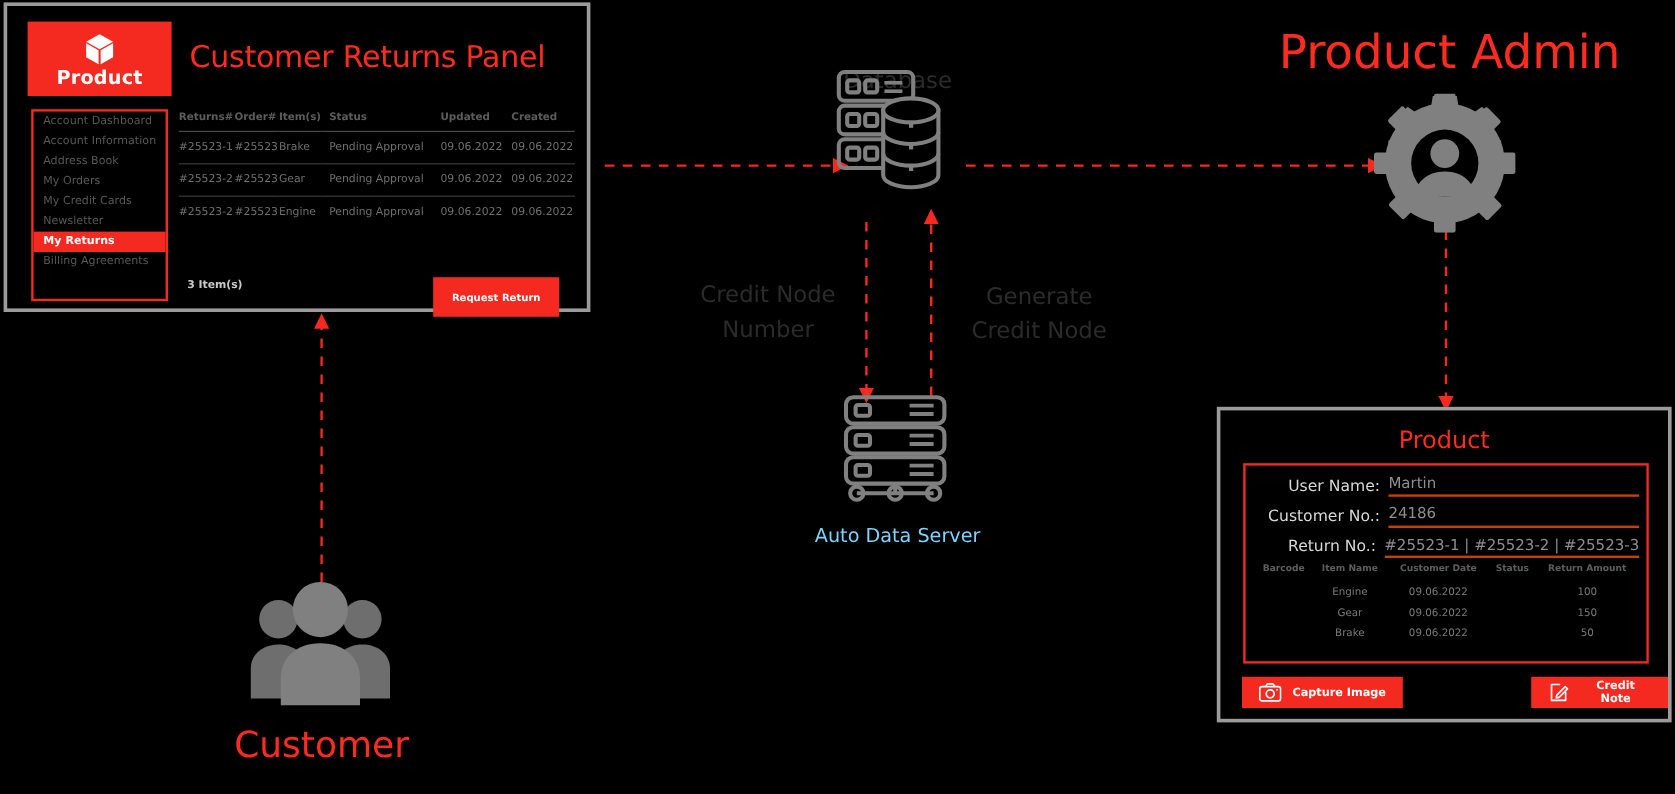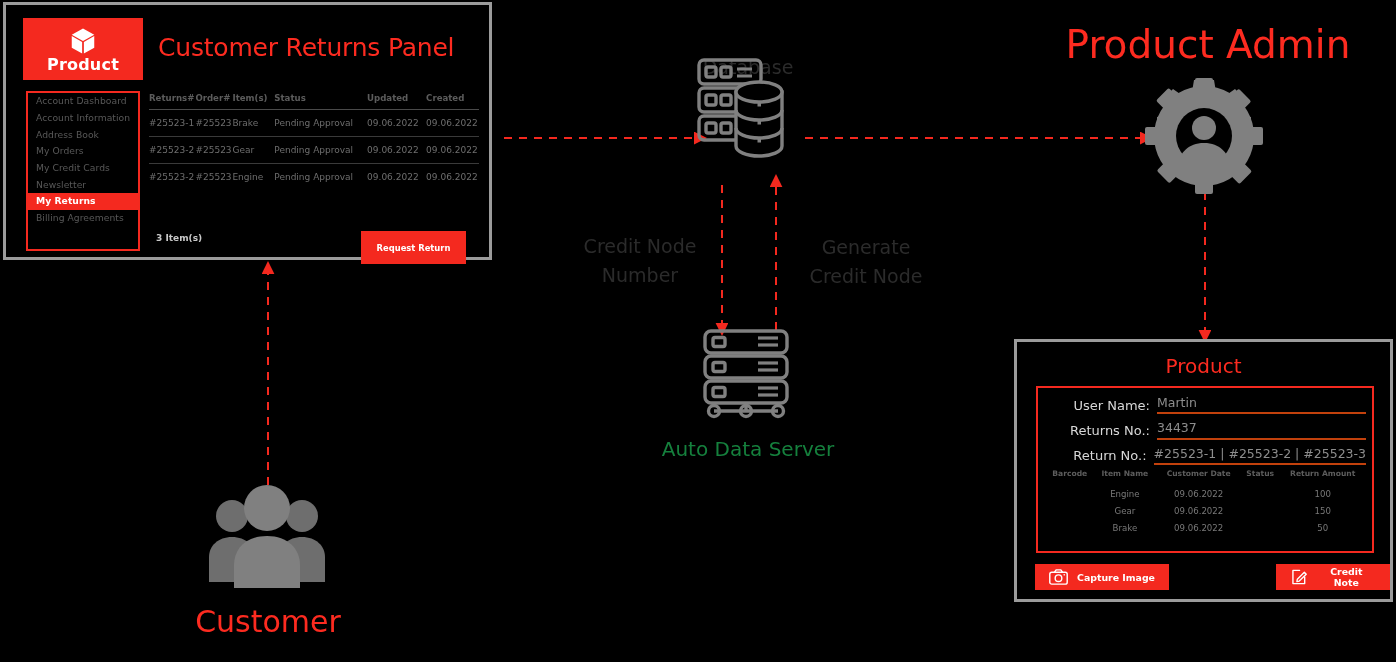--- a/index.html
+++ b/index.html
@@ -102,21 +102,21 @@
   #database-label {
     position: absolute; left: 698px; top: 56px;
     width: 100px; text-align: center;
     font-size: 19px; color: #2b2b2b;
     white-space: nowrap;
   }
   #server-group { position: absolute; left: 700px; top: 328px; }
   #server-label {
     position: absolute; left: 658px; top: 437px;
     width: 180px; text-align: center;
-    font-size: 20px; color: #15803d;
+    font-size: 16px; color: #7dd3fc;
     white-space: nowrap;
   }
   .flow-label {
     position: absolute;
     font-size: 19px; color: #2b2b2b;
     text-align: center; line-height: 1.55;
   }
   #label-credit-node-number { left: 555px; top: 232px; width: 170px; }
   #label-generate-credit-node { left: 785px; top: 233px; width: 162px; }
 
@@ -396,22 +396,22 @@
 
   <div id="product-card">
     <div id="product-card-title">Product</div>
 
     <div id="product-form-box">
       <div class="form-row" style="margin-top:8px;">
         <div class="form-label">User Name:</div>
         <div class="form-value">Martin</div>
       </div>
       <div class="form-row" style="margin-top:7px;">
-        <div class="form-label">Returns No.:</div>
-        <div class="form-value">34437</div>
+        <div class="form-label">Customer No.:</div>
+        <div class="form-value">24186</div>
       </div>
       <div class="form-row" style="margin-top:7px;">
         <div class="form-label">Return No.:</div>
         <div class="form-value">#25523-1 | #25523-2 | #25523-3</div>
       </div>
 
       <table id="product-items-table">
         <thead>
           <tr>
             <th>Barcode</th>

